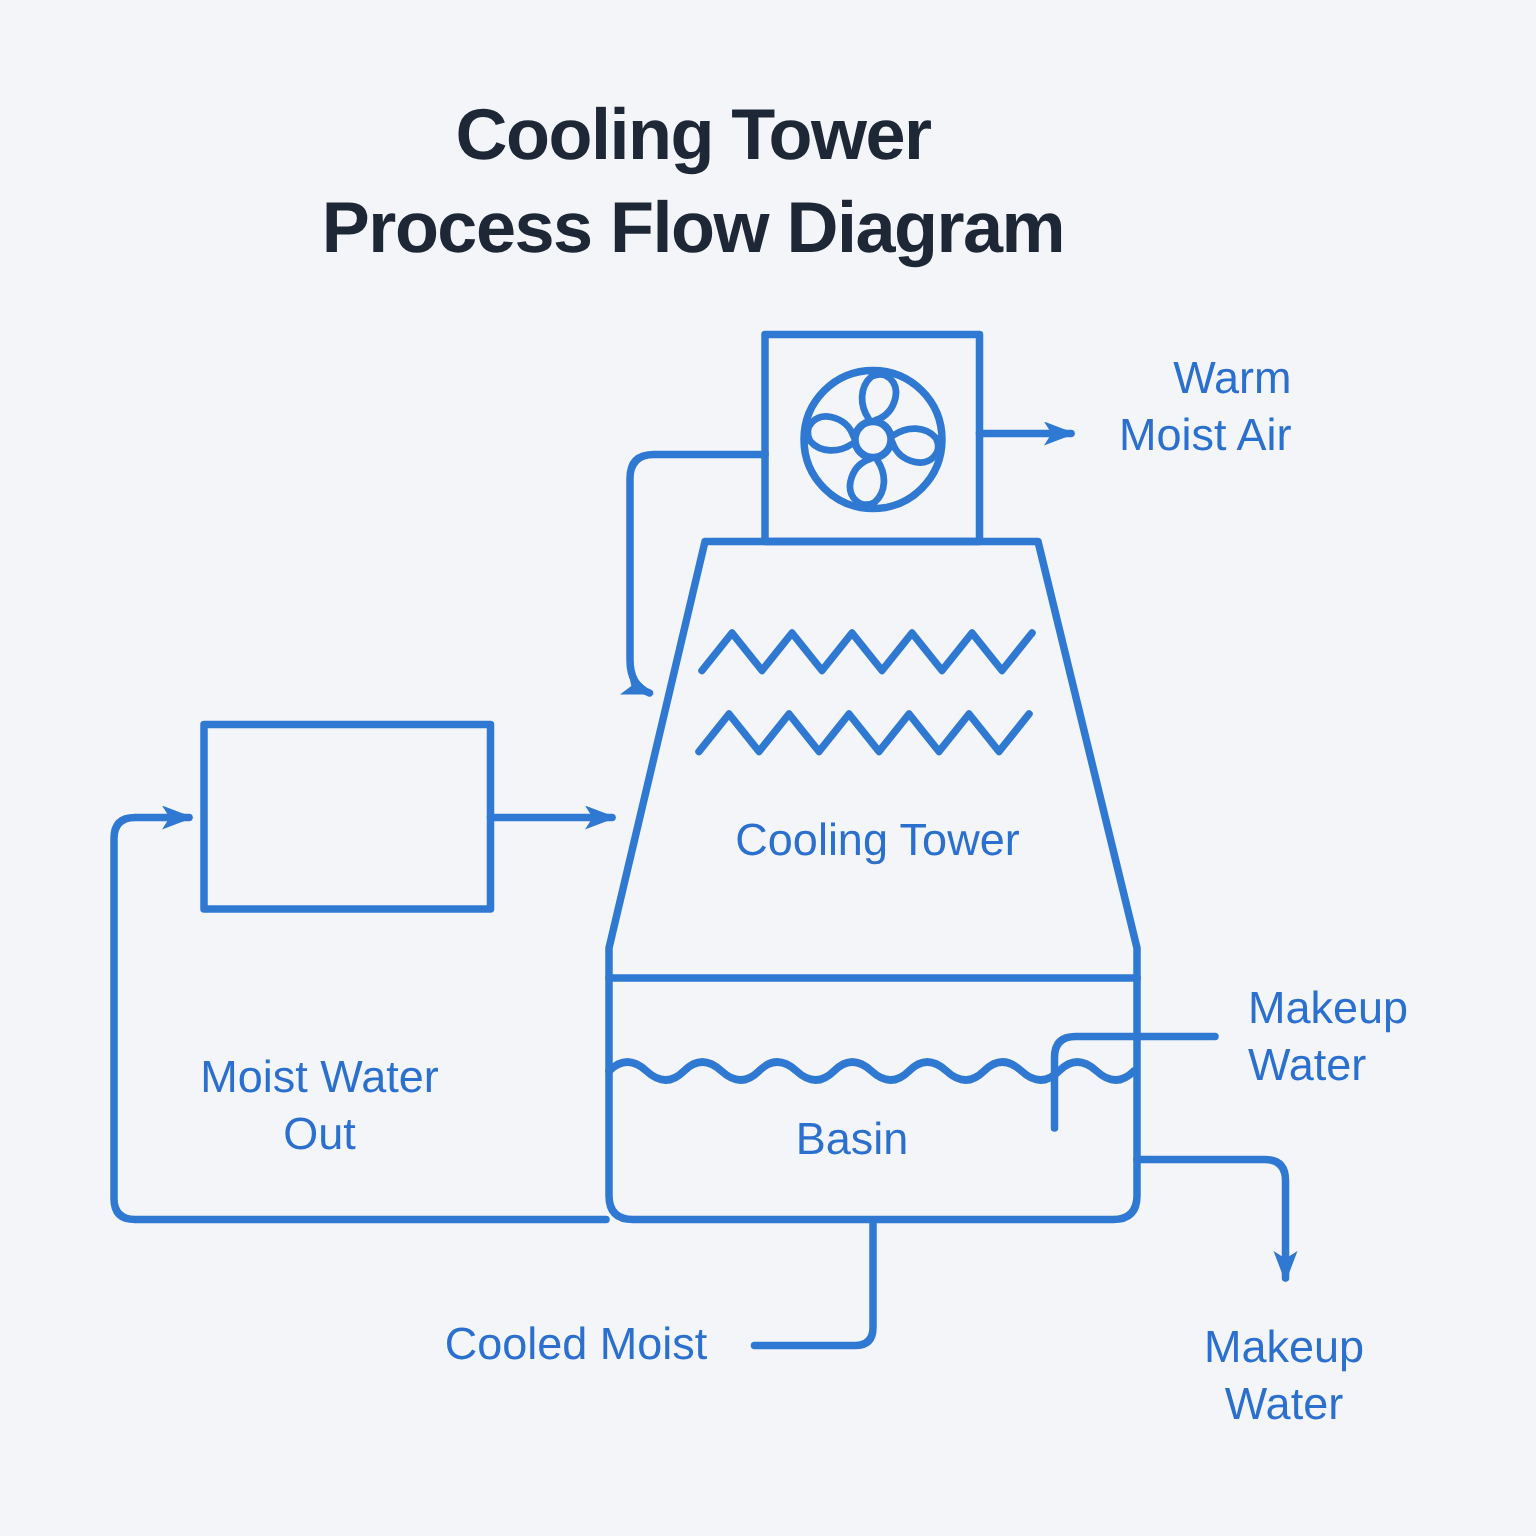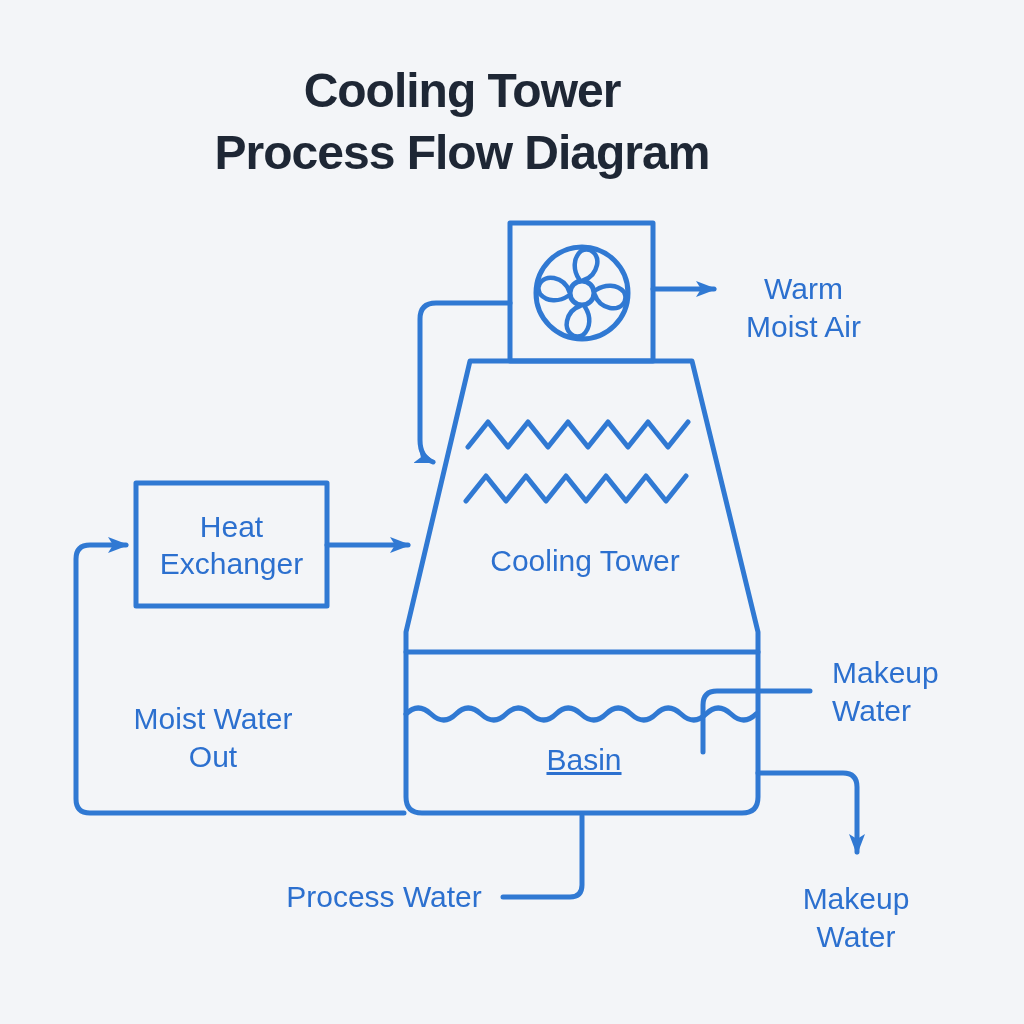--- a/index.html
+++ b/index.html
@@ -41,29 +41,29 @@
   }
   .lbl{
     position:absolute;
     color:var(--label-blue);
     font-size:30px;
     line-height:38px;
     white-space:pre-line;
   }
   .lbl.center{ transform:translateX(-50%); text-align:center; }
   .lbl-hot-water-in{ left:294px; top:300px; }
-  .lbl-warm-moist-air{ left:746px; top:234px; text-align:center;margin-top:36px; }
+  .lbl-warm-moist-air{ left:746px; top:234px; text-align:right; }
   .lbl-heat-exchanger{
     left:136px; top:483px; width:191px; height:123px;
     display:flex; align-items:center; justify-content:center;
     text-align:center; line-height:37px;
   }
   .lbl-cooling-tower{ left:585px; top:542px; }
   .lbl-cold-water-out{ left:213px; top:700px; line-height:38px; }
-  .lbl-basin{ left:584px; top:741px;text-decoration:underline; }
+  .lbl-basin{ left:568px; top:741px; }
   .lbl-makeup-inlet{ left:832px; top:654px; text-align:left; }
   .lbl-cooled-water{ left:384px; top:878px; }
   .lbl-makeup-supply{ left:856px; top:880px; }
 </style>
 </head>
 <body>
 
 <div class="canvas">
 
   <svg class="diagram-svg" viewBox="0 0 1024 1024">
@@ -116,31 +116,29 @@
     </g>
   </svg>
 
   <div class="page-title">Cooling Tower
 Process Flow Diagram</div>
 
 
   <div class="lbl lbl-warm-moist-air">Warm
 Moist Air</div>
 
-  <div class="lbl lbl-heat-exchanger">Heat
-Exchanger</div>
 
   <div class="lbl center lbl-cooling-tower">Cooling Tower</div>
 
   <div class="lbl center lbl-cold-water-out">Moist Water
 Out</div>
 
   <div class="lbl center lbl-basin">Basin</div>
 
   <div class="lbl lbl-makeup-inlet">Makeup
 Water</div>
 
-  <div class="lbl center lbl-cooled-water">Process Water</div>
+  <div class="lbl center lbl-cooled-water">Cooled Moist</div>
 
   <div class="lbl center lbl-makeup-supply">Makeup
 Water</div>
 
 </div>
 
 </body></html>

